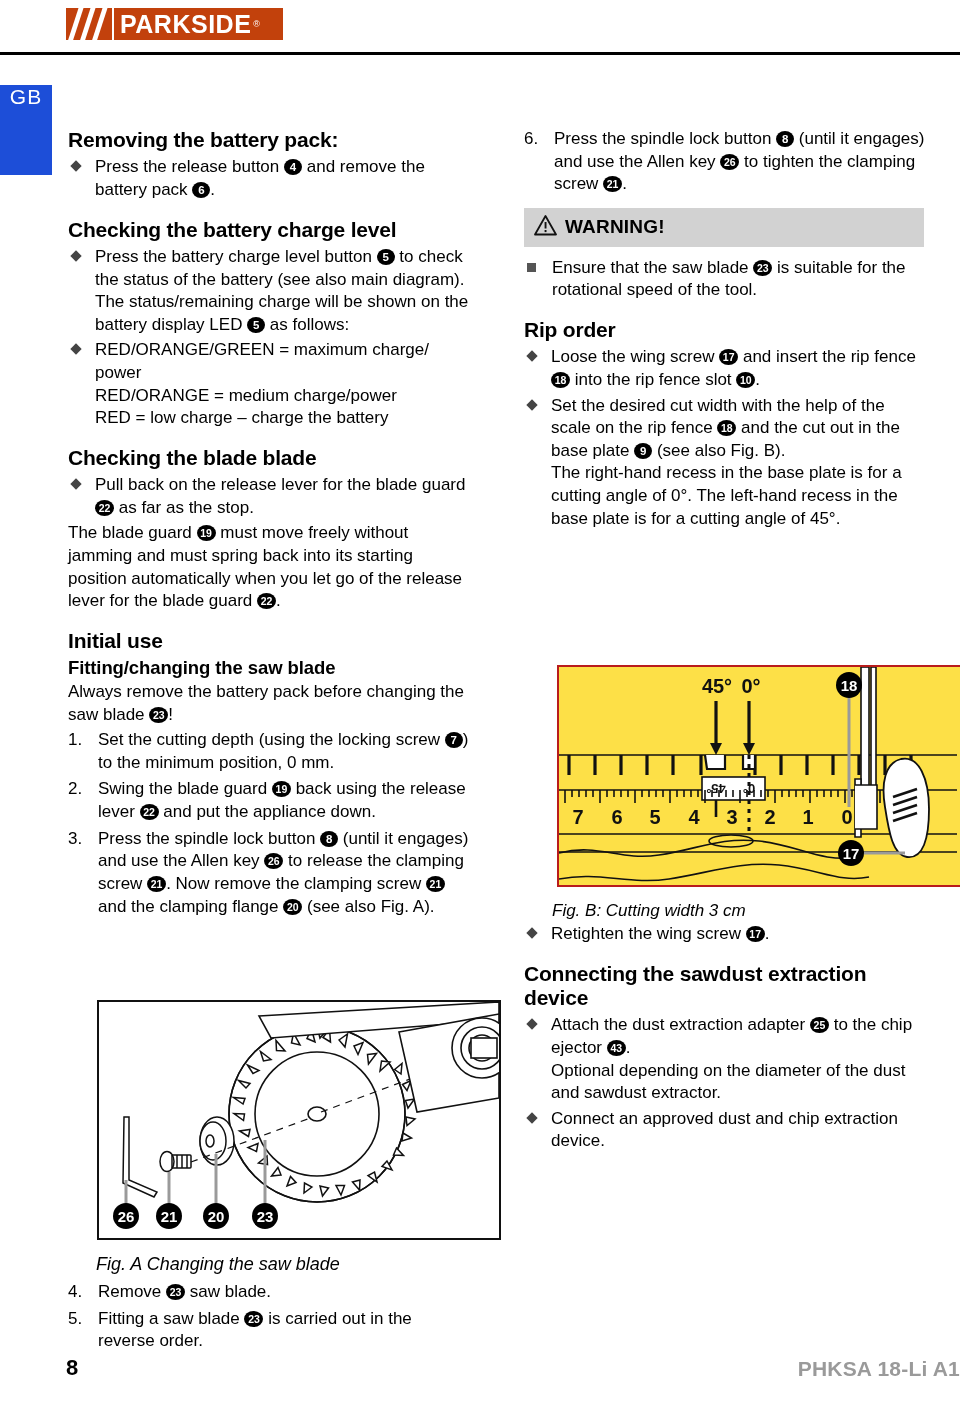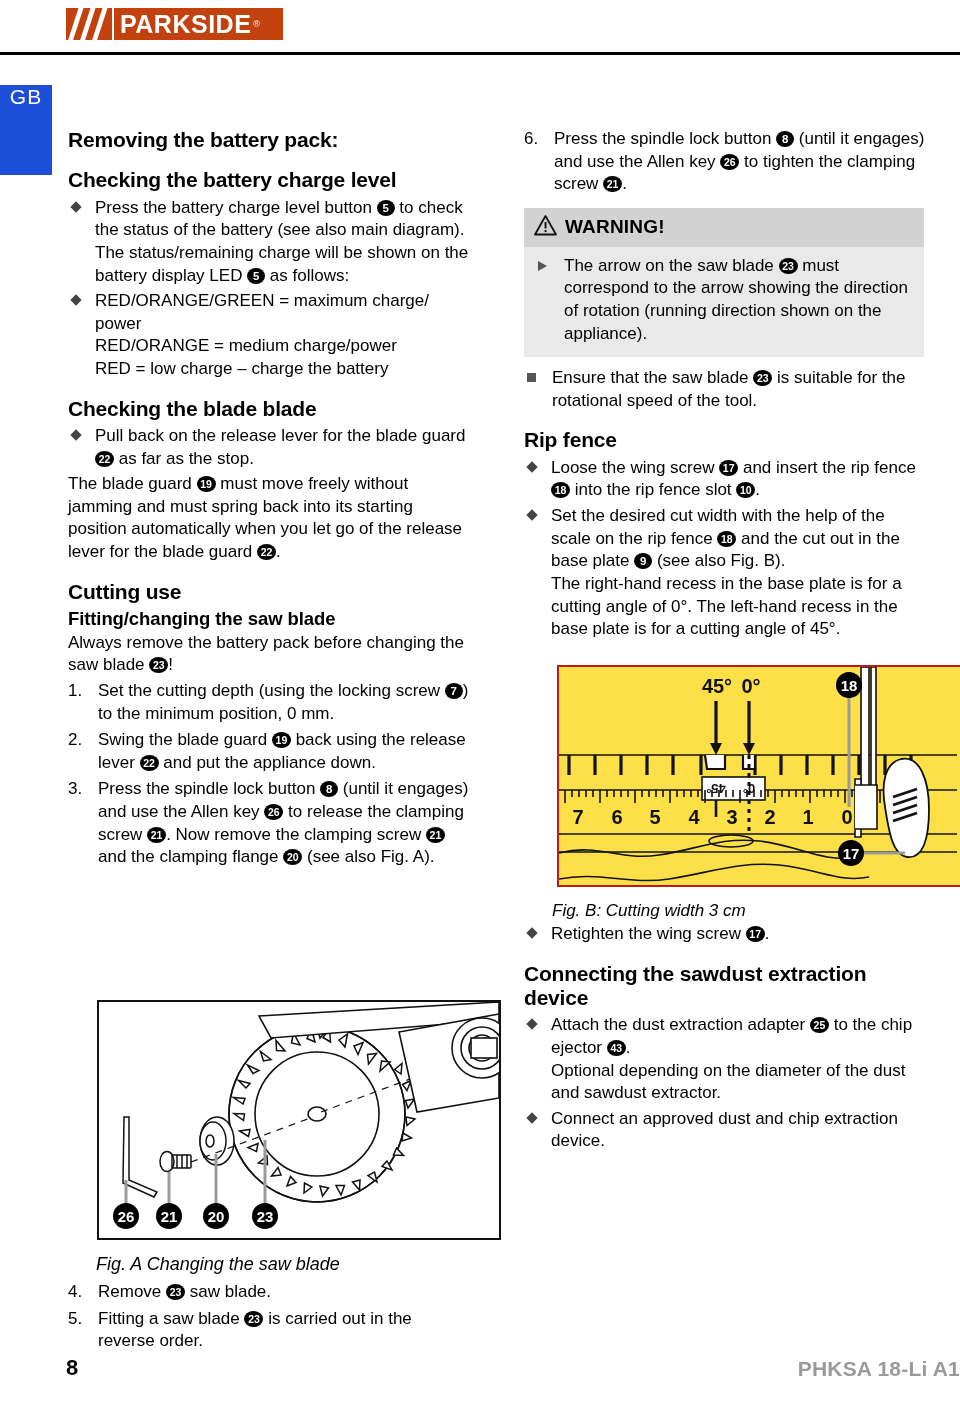--- a/index.html
+++ b/index.html
@@ -161,37 +161,40 @@
   </div>
 
   <div class="gb-badge">
     <span>GB</span>
   </div>
 
   <div class="col col-left">
 
     <h2 class="sec first">Removing the battery pack:</h2>
 
+    <ul class="bl">
+      <li><span class="dia"></span>Press the release button <span class="nb">4</span> and remove the battery pack <span class="nb">6</span>.</li>
+    </ul>
 
     <h2 class="sec">Checking the battery charge level</h2>
 
     <ul class="bl">
       <li><span class="dia"></span>Press the battery charge level button <span class="nb">5</span> to check the status of the battery (see also main diagram). The status/remaining charge will be shown on the battery display LED <span class="nb">5</span> as follows:</li>
       <li><span class="dia"></span>RED/ORANGE/GREEN = maximum charge/<br>power<br>RED/ORANGE = medium charge/power<br>RED = low charge – charge the battery</li>
     </ul>
 
     <h2 class="sec">Checking the blade blade</h2>
 
     <ul class="bl">
       <li><span class="dia"></span>Pull back on the release lever for the blade guard <span class="nb w2">22</span> as far as the stop.</li>
     </ul>
 
     <p class="txt">The blade guard <span class="nb w2">19</span> must move freely without jamming and must spring back into its starting position automatically when you let go of the release lever for the blade guard <span class="nb w2">22</span>.</p>
 
-    <h2 class="sec">Cutting use</h2>
+    <h2 class="sec">Initial use</h2>
     <h3 class="sub tight">Fitting/changing the saw blade</h3>
 
     <p class="txt">Always remove the battery pack before changing the saw blade <span class="nb w2">23</span>!</p>
 
     <ol class="nl">
       <li><span class="num">1.</span>Set the cutting depth (using the locking screw <span class="nb">7</span>) to the minimum position, 0 mm.</li>
       <li><span class="num">2.</span>Swing the blade guard <span class="nb w2">19</span> back using the release lever <span class="nb w2">22</span> and put the appliance down.</li>
       <li><span class="num">3.</span>Press the spindle lock button <span class="nb">8</span> (until it engages) and use the Allen key <span class="nb w2">26</span> to release the clamping screw <span class="nb w2">21</span>. Now remove the clamping screw <span class="nb w2">21</span> and the clamping flange <span class="nb w2">20</span> (see also Fig. A).</li>
     </ol>
   </div>
@@ -322,32 +325,27 @@
       <div class="warn-head">
         <span class="tri">
           <svg width="23" height="21" viewBox="0 0 23 21">
             <path d="M11.5 1 L22 19.5 L1 19.5 Z" fill="none" stroke="#111" stroke-width="1.8" stroke-linejoin="round"></path>
             <rect x="10.6" y="7" width="1.9" height="6.5" fill="#111"></rect>
             <rect x="10.6" y="15" width="1.9" height="2.1" fill="#111"></rect>
           </svg>
         </span>
         <span class="warn-title">WARNING!</span>
       </div>
-      <div class="warn-body">
-        <ul>
-          <li><span class="tri-arrow"></span>The arrow on the saw blade <span class="nb w2">23</span> must correspond to the arrow showing the direction of rotation (running direction shown on the appliance).</li>
-        </ul>
-      </div>
     </div>
 
     <ul class="sq">
       <li><span class="sqm"></span>Ensure that the saw blade <span class="nb w2">23</span> is suitable for the rotational speed of the tool.</li>
     </ul>
 
-    <h2 class="sec">Rip fence</h2>
+    <h2 class="sec">Rip order</h2>
 
     <ul class="bl">
       <li><span class="dia"></span>Loose the wing screw <span class="nb w2">17</span> and insert the rip fence <span class="nb w2">18</span> into the rip fence slot <span class="nb w2">10</span>.</li>
       <li><span class="dia"></span>Set the desired cut width with the help of the scale on the rip fence <span class="nb w2">18</span> and the cut out in the base plate <span class="nb">9</span> (see also Fig. B).<br>The right-hand recess in the base plate is for a cutting angle of 0°. The left-hand recess in the base plate is for a cutting angle of 45°.</li>
     </ul>
   </div>
 
   <div class="figB">
     <svg viewBox="0 0 398 218" width="398" height="218">
 

